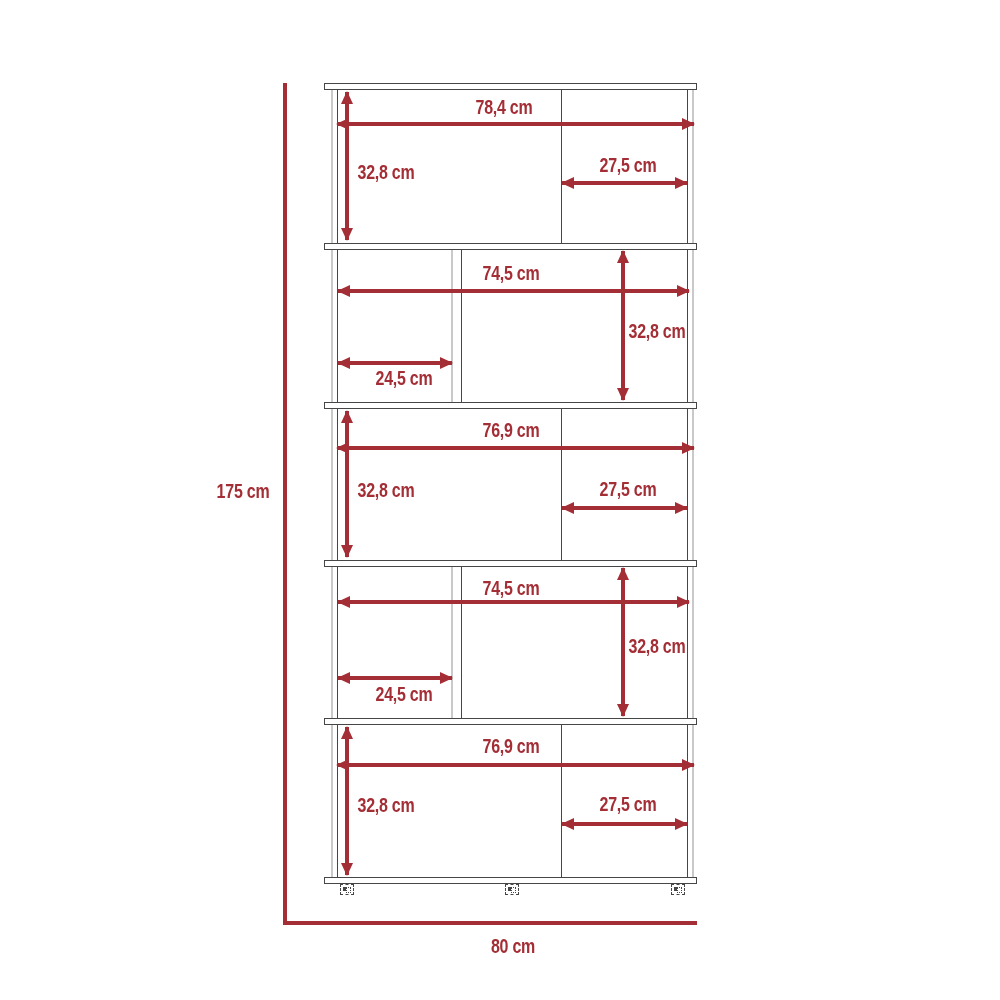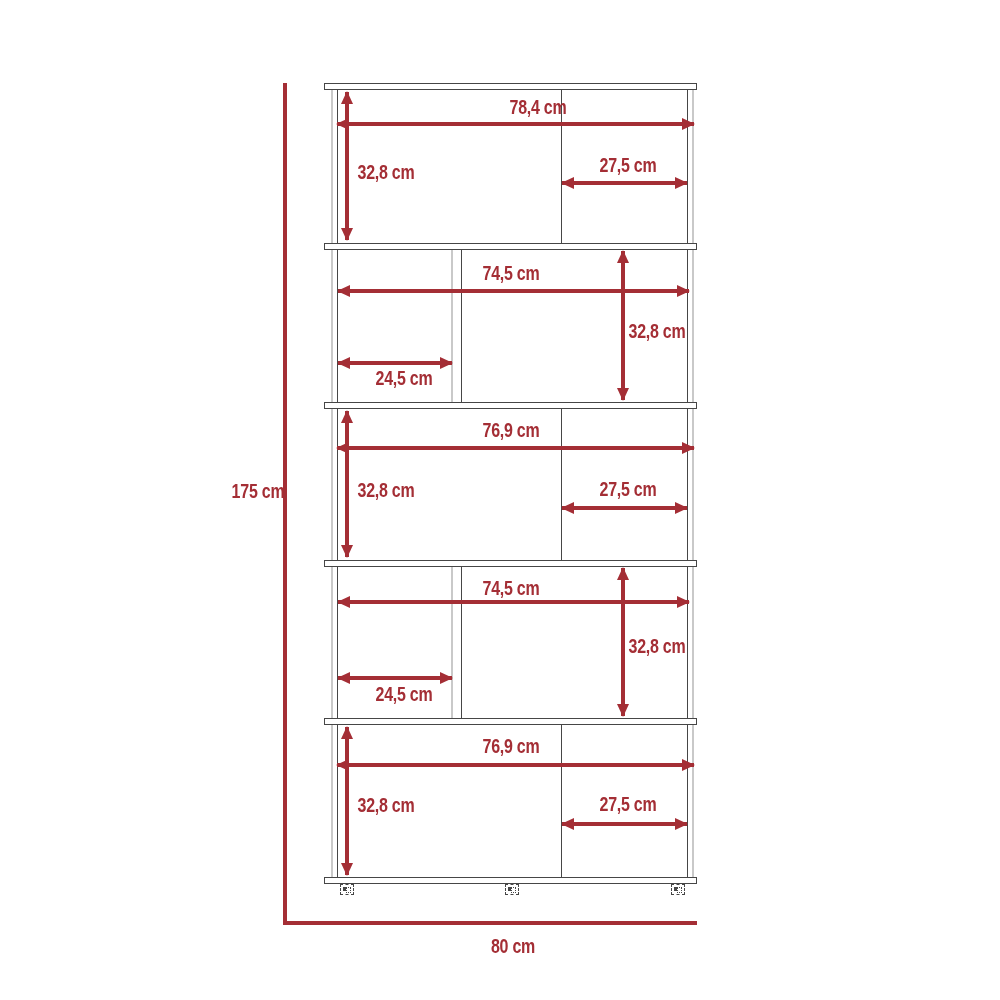--- a/index.html
+++ b/index.html
@@ -55,21 +55,21 @@
   }
   .dim-label .cond{display:inline-block;transform:scaleX(0.8);transform-origin:center;letter-spacing:-0.3px;}
 </style>
 </head>
 <body>
 
 <div class="canvas">
 
   <div class="dimline" style="left:283px;top:83px;width:4px;height:842px"></div>
   <div class="dimline" style="left:283px;top:921px;width:414px;height:4px"></div>
-  <div class="dim-label" style="left:258px;top:491px">
+  <div class="dim-label" style="left:243px;top:491px">
     <span class="cond">175 cm</span></div>
   <div class="dim-label" style="left:513px;top:946px">
     <span class="cond">80 cm</span></div>
 
   <div class="board" style="top:83px"></div>
   <div class="board" style="top:243px"></div>
   <div class="board" style="top:402px"></div>
   <div class="board" style="top:560px"></div>
   <div class="board" style="top:718px"></div>
   <div class="board" style="top:877px"></div>
@@ -79,21 +79,21 @@
   <div class="foot" style="left:671px"></div>
 
   <div class="vl light" style="left:331px;top:90px;height:153px"></div>
   <div class="vl dark" style="left:337px;top:90px;height:153px"></div>
   <div class="vl dark" style="left:687px;top:90px;height:153px"></div>
   <div class="vl light" style="left:692px;top:90px;height:153px"></div>
   <div class="vl dark" style="left:561px;top:90px;height:153px"></div>
   <div class="ah" style="left:337px;top:122px;width:357px"></div>
   <div class="av" style="left:345px;top:92px;height:148px"></div>
   <div class="ah" style="left:562px;top:181px;width:125px"></div>
-  <div class="dim-label" style="left:538px;top:107px">
+  <div class="dim-label" style="left:504px;top:107px">
     <span class="cond">78,4 cm</span></div>
   <div class="dim-label" style="left:386px;top:172px">
     <span class="cond">32,8 cm</span></div>
   <div class="dim-label" style="left:628px;top:165px">
     <span class="cond">27,5 cm</span></div>
 
   <div class="vl light" style="left:331px;top:250px;height:152px"></div>
   <div class="vl dark" style="left:337px;top:250px;height:152px"></div>
   <div class="vl dark" style="left:687px;top:250px;height:152px"></div>
   <div class="vl light" style="left:692px;top:250px;height:152px"></div>

